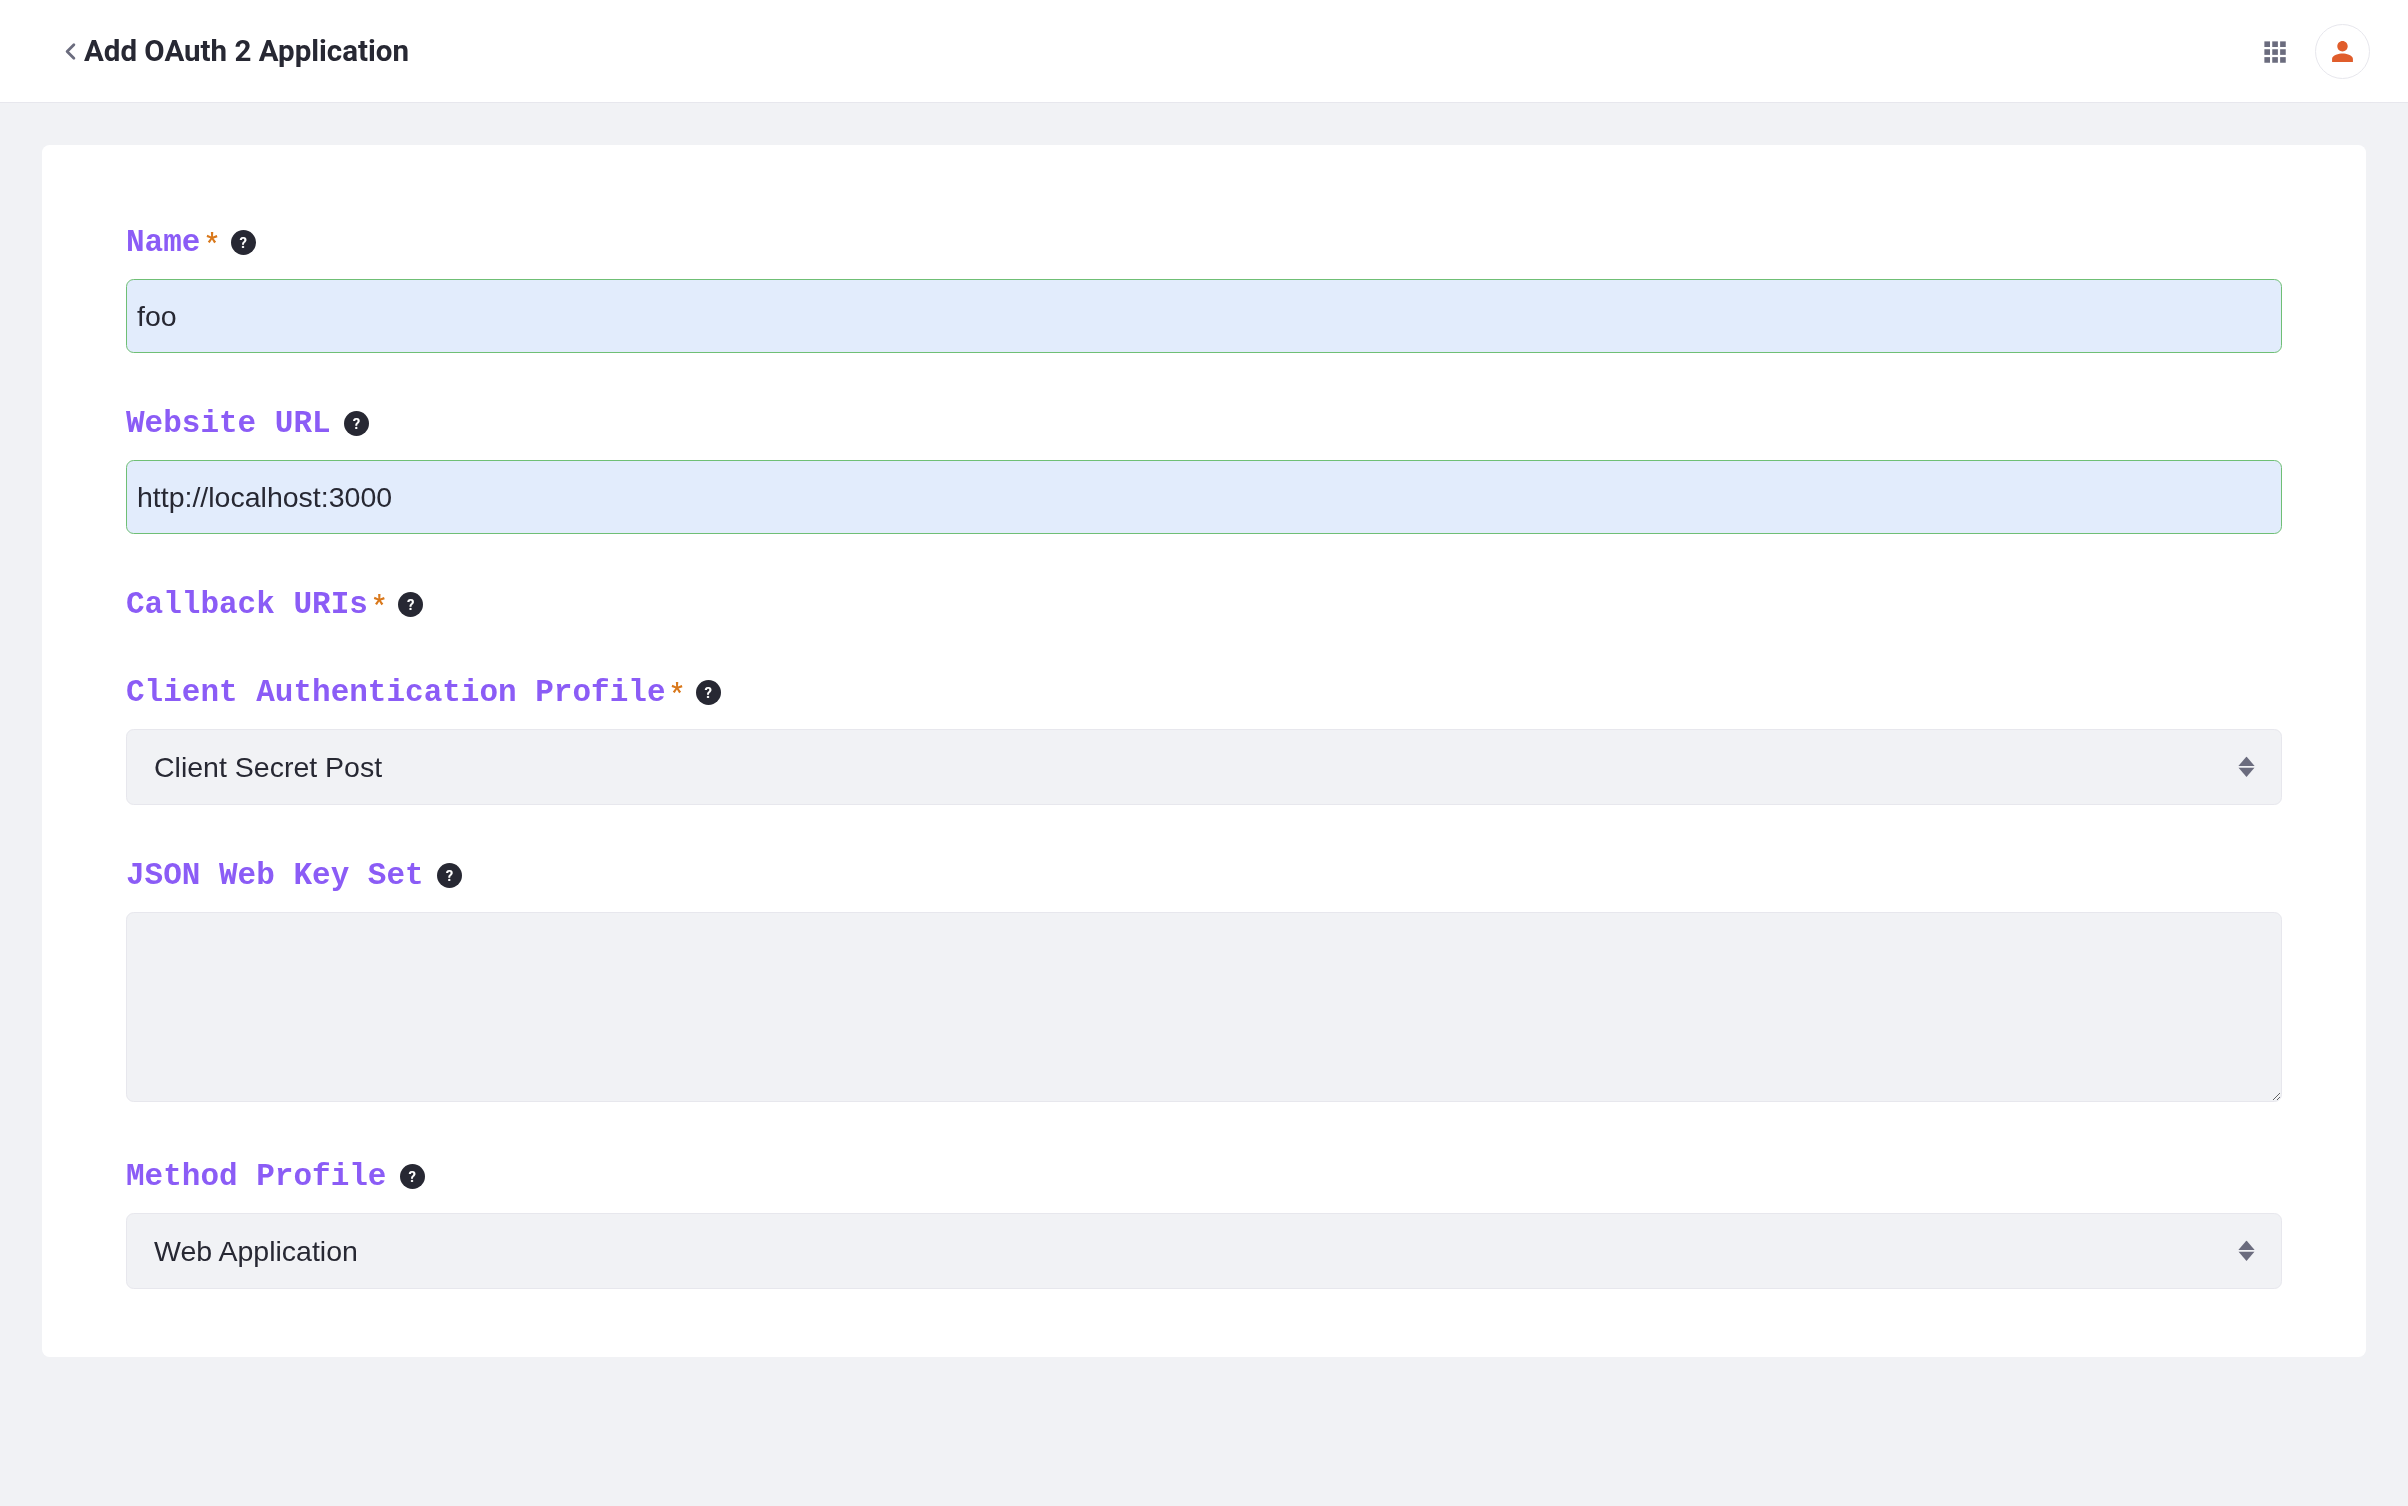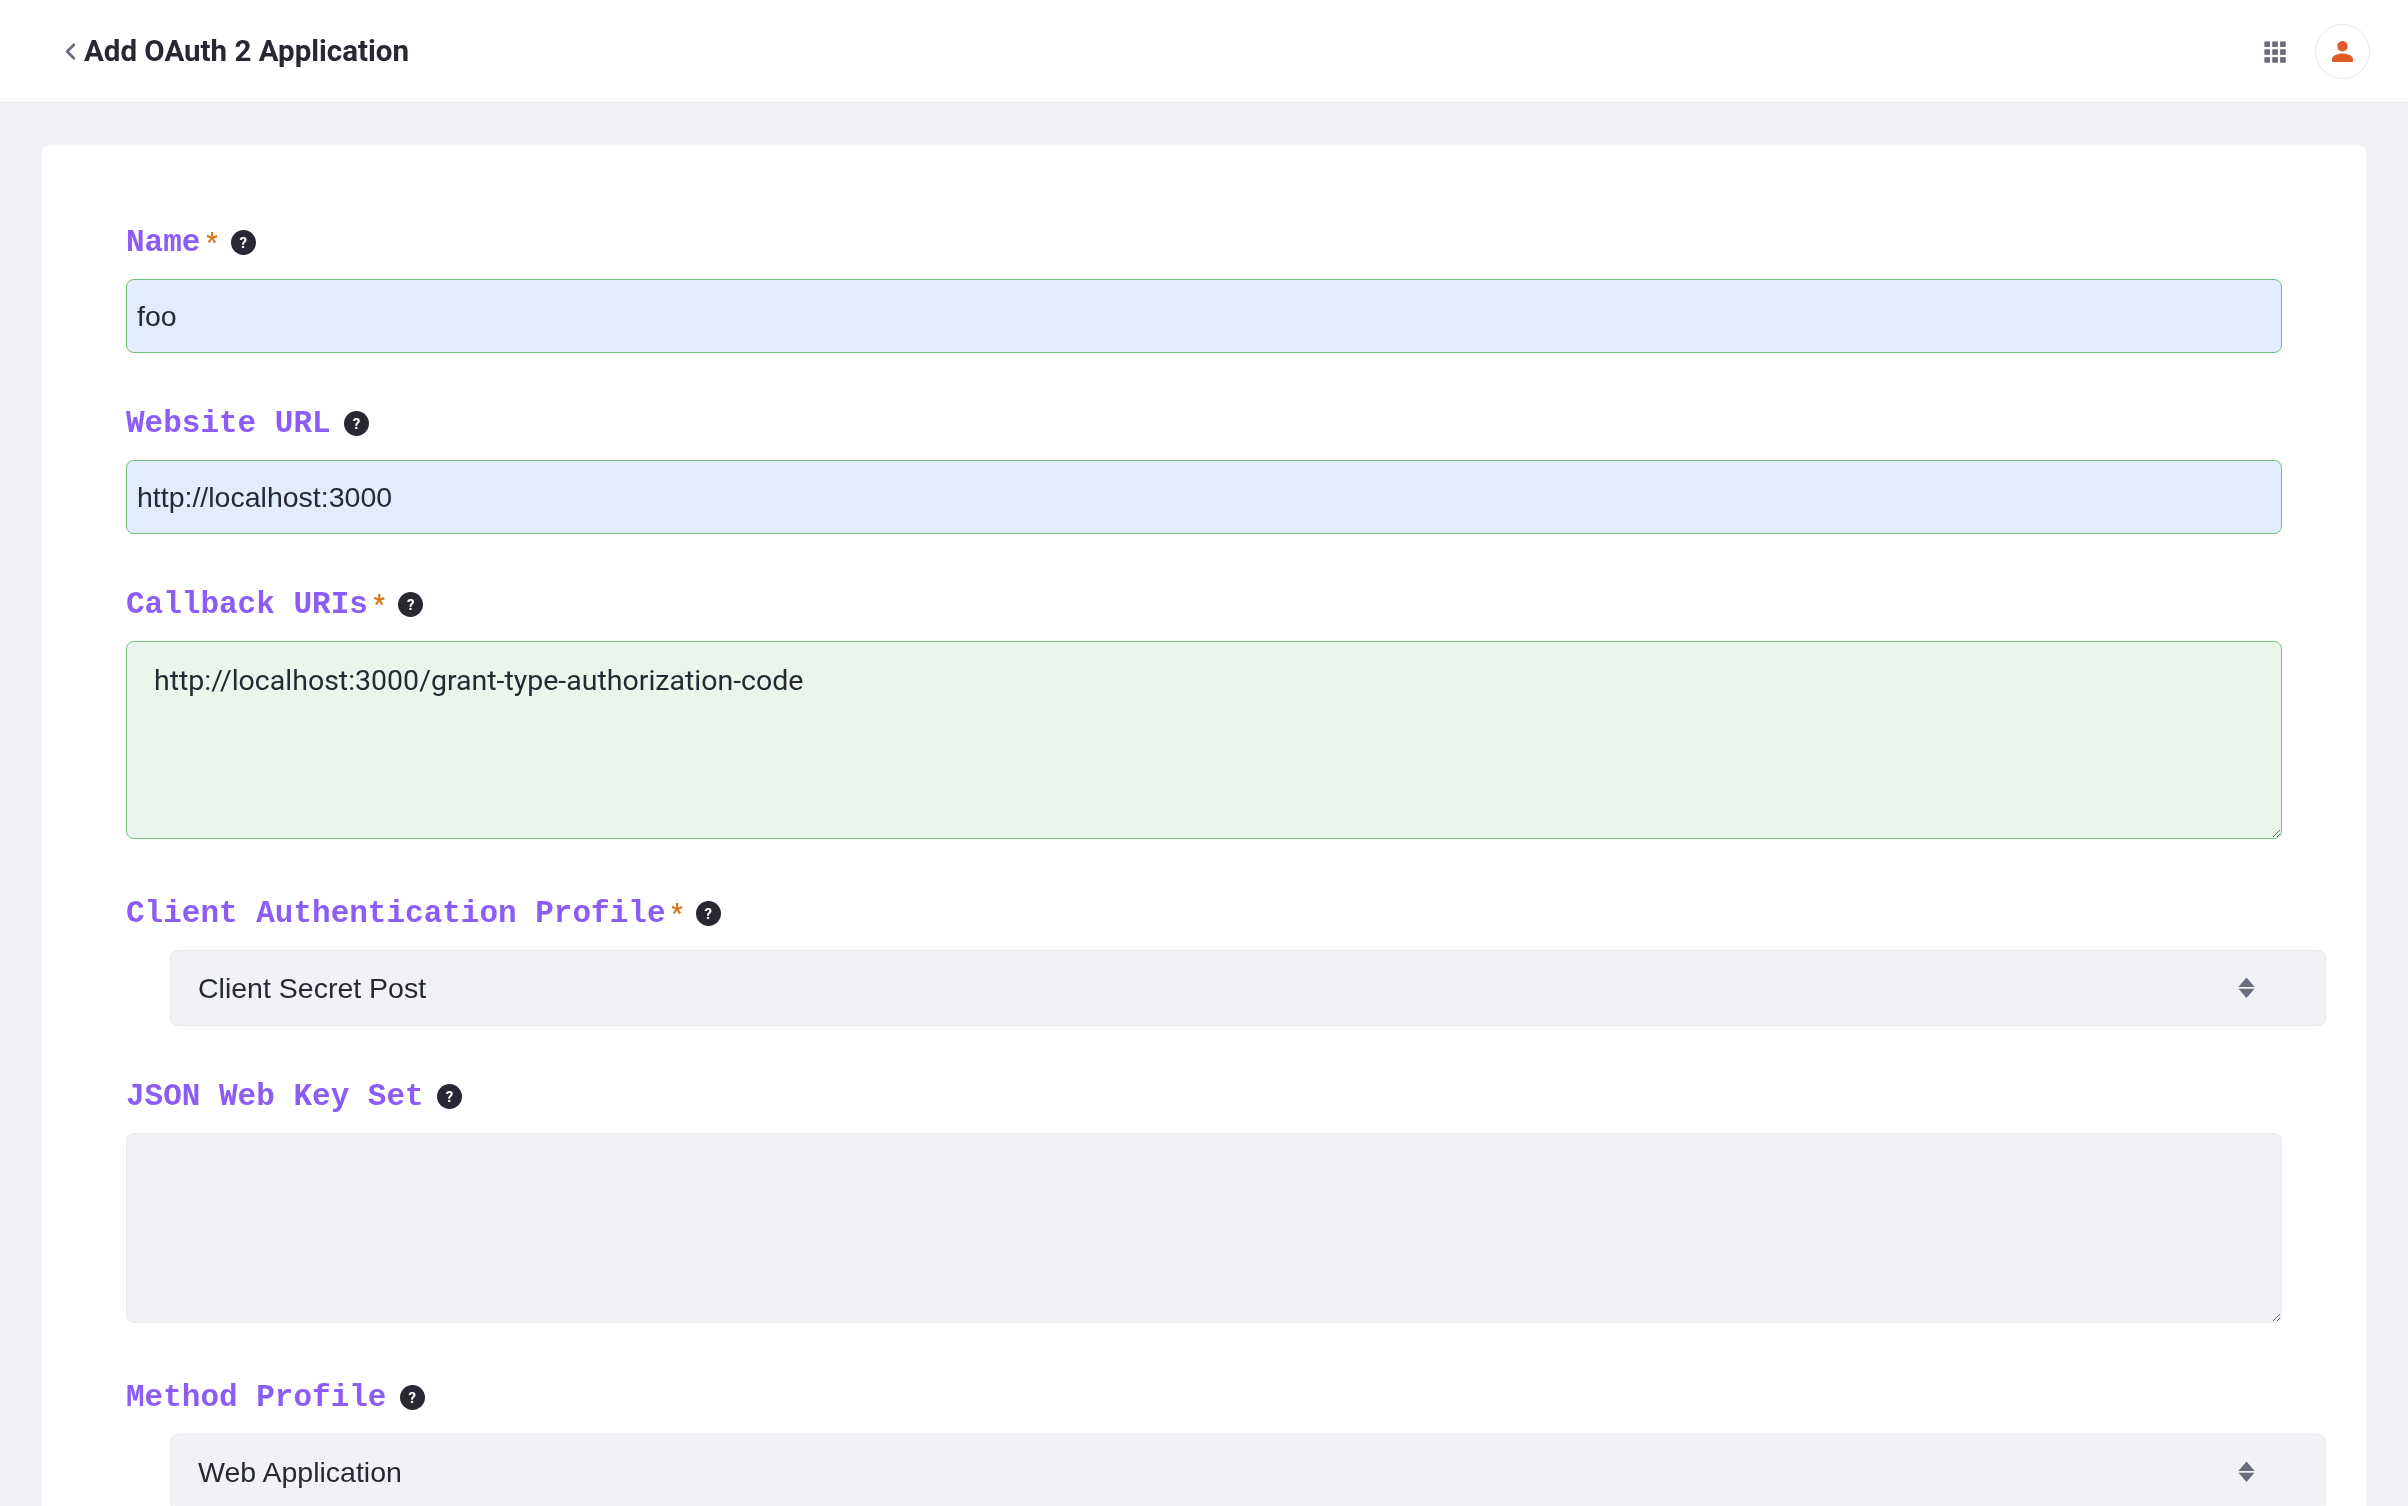--- a/index.html
+++ b/index.html
@@ -164,21 +164,20 @@
     padding: 0 57px 0 27px;
     font-size: 28.5px;
     color: #272833;
     background: #f1f2f5;
     border: 1px solid #e7e7ed;
     border-radius: 7.6px;
     outline: none;
     appearance: none;
     -webkit-appearance: none;
     cursor: pointer;
-    margin-left: 44px;
   }
   .select-arrows {
     position: absolute;
     right: 27px;
     top: 50%;
     transform: translateY(-50%);
     pointer-events: none;
     display: flex;
     flex-direction: column;
     gap: 1.9px;
@@ -242,21 +241,20 @@
       </div>
       <input type="text" class="text-input" value="http://localhost:3000" style="">
     </div>
 
     <div class="form-group">
       <div class="label-row">
         <span class="field-label">Callback URIs</span>
         <span class="required-star">*</span>
         <span class="help-icon">?</span>
       </div>
-      <textarea class="textarea green" style="">http://localhost:3000/grant-type-authorization-code</textarea>
     </div>
 
     <div class="form-group">
       <div class="label-row">
         <span class="field-label">Client Authentication Profile</span>
         <span class="required-star">*</span>
         <span class="help-icon">?</span>
       </div>
       <div class="select-wrap">
         <select class="select">

